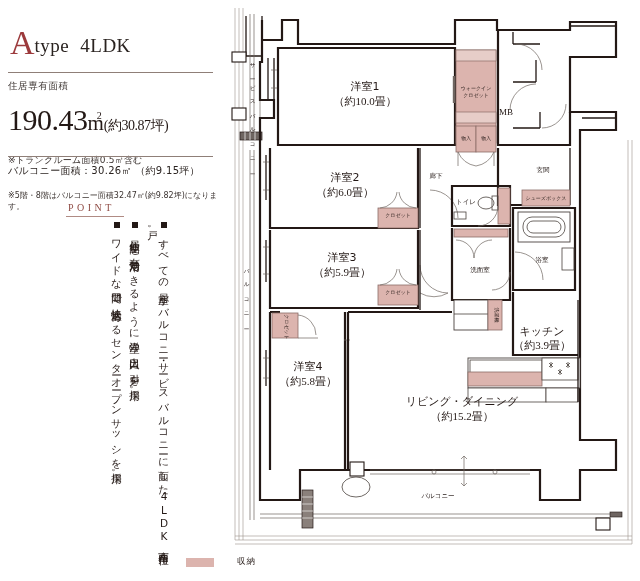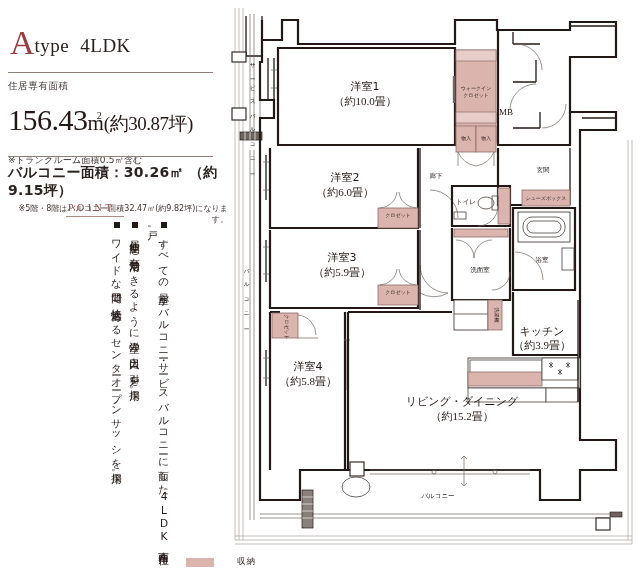--- a/index.html
+++ b/index.html
@@ -86,51 +86,49 @@
     position: relative;
     letter-spacing: -1px;
   }
   #area-sup {
     font-size: 10px;
     position: relative;
     top: -11px;
     left: -6px;
   }
   #area-tsubo {
-    font-size: 19px;
+    font-size: 14px;
     letter-spacing: -0.5px;
     margin-left: -4px;
   }
   #area-note {
     font-size: 9px;
     color: #3b3330;
     margin-top: 19px;
     letter-spacing: 0.2px;
     font-family: "DejaVu Sans", sans-serif;
   }
 
   #balcony-block {
     position: absolute;
     left: 8px; top: 160px;
     width: 220px;
   }
   #balcony-area {
-    font-size: 14px;
+    font-size: 10px;
     color: #2a2320;
     letter-spacing: 0.3px;
     font-family: "DejaVu Sans", sans-serif;
-    font-weight: bold;
   }
   #balcony-note {
     font-size: 8px;
     color: #3b3330;
-    margin-top: 3px;
+    margin-top: 12px;
     letter-spacing: 0px;
     font-family: "DejaVu Sans", sans-serif;
-    text-align: right;
   }
 
   #point-header {
     position: absolute;
     left: 68px; top: 198px;
     font-size: 10px;
     letter-spacing: 3.5px;
     color: #8f4b44;
     font-family: "Liberation Serif", serif;
   }
@@ -204,21 +202,21 @@
 
   <div id="title-block">
     <span id="type-letter" style="color: rgb(156, 58, 60);">A</span><span id="type-word">type</span><span id="ldk-label">4LDK</span>
   </div>
 
   <div class="hrule" id="rule-1"></div>
 
   <div id="area-block">
     <div id="area-caption">住居専有面積</div>
     <div id="area-main">
-      <span id="area-number">156.43</span><span id="area-unit">m</span><span id="area-sup">2</span><span id="area-tsubo">(約30.87坪)</span>
+      <span id="area-number">190.43</span><span id="area-unit">m</span><span id="area-sup">2</span><span id="area-tsubo">(約30.87坪)</span>
     </div>
     <div id="area-note">※トランクルーム面積0.5㎡含む</div>
   </div>
 
   <div class="hrule" id="rule-2"></div>
 
   <div id="balcony-block">
     <div id="balcony-area">バルコニー面積：30.26㎡ （約9.15坪）</div>
     <div id="balcony-note">※5階・8階はバルコニー面積32.47㎡(約9.82坪)になります。</div>
   </div>

